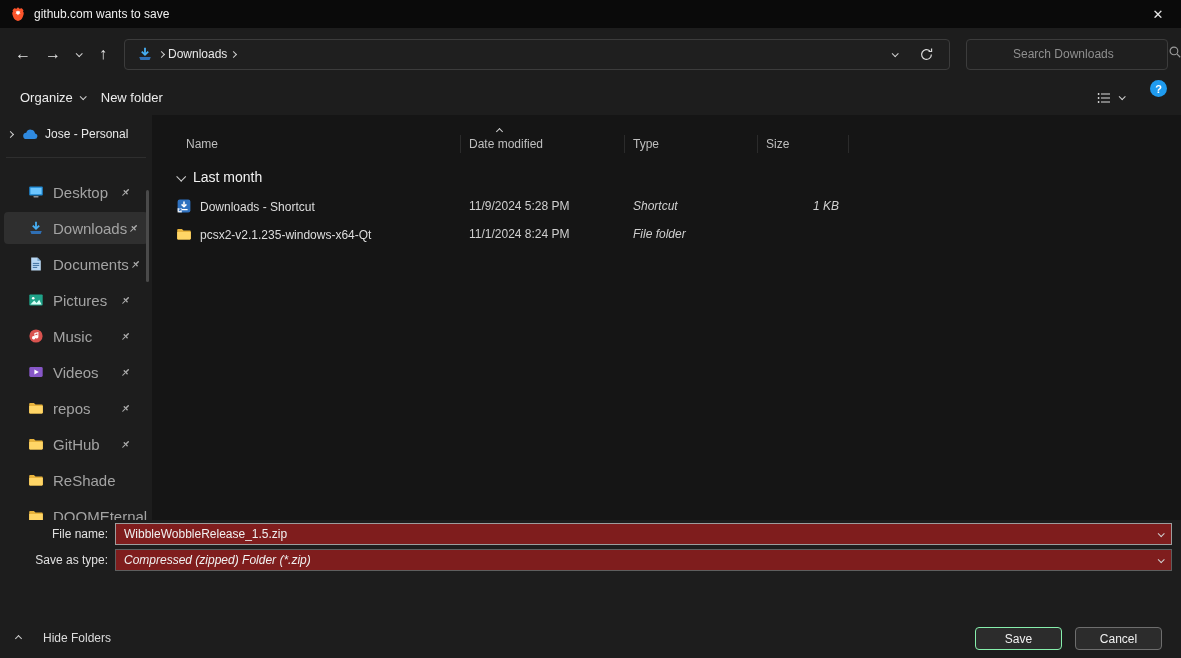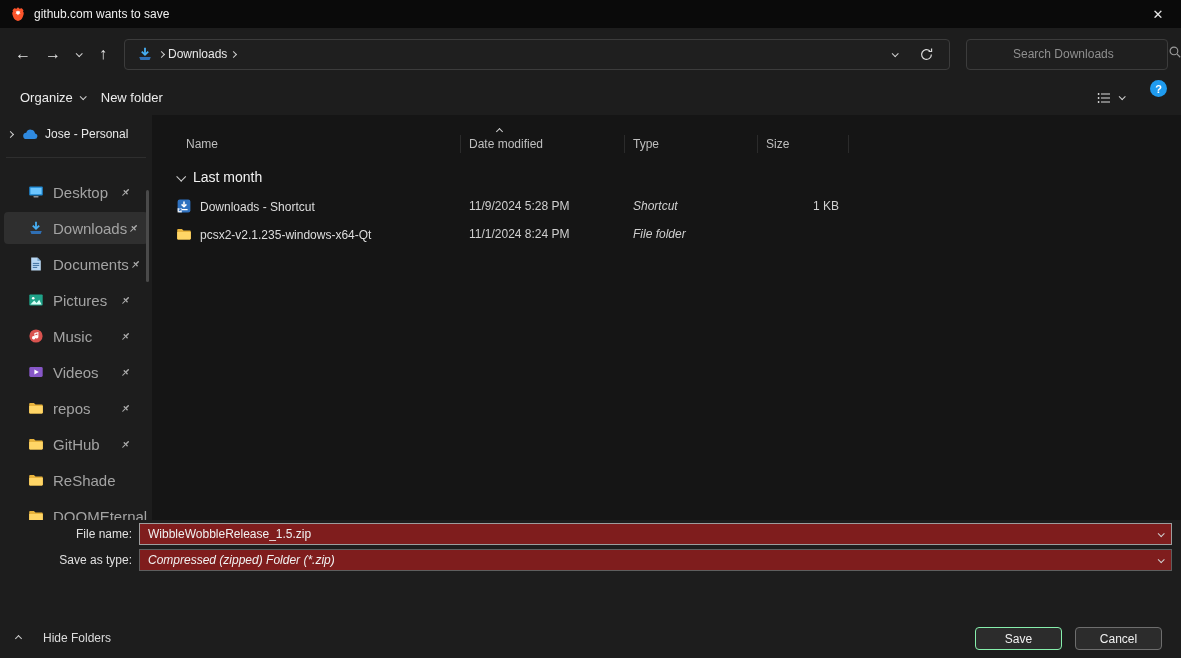--- a/index.html
+++ b/index.html
@@ -63,26 +63,26 @@
   .colh.type { width:var(--w-type); padding-left:8px; }
   .colh.size { width:var(--w-size); padding-left:8px; }
   .sort-caret { position:absolute; top:-6px; left:36px; }
   .group-row { display:flex; align-items:center; gap:9px; height:30px; margin-top:6px; font-size:14px; color:#f2f2f2; padding-left:11px; }
   .file-row { display:flex; align-items:center; height:28px; font-size:12px; color:#dedede; }
   .file-row .c-name { width:var(--w-name); display:flex; align-items:flex-end; padding-left:10px; }
   .file-row .icon { width:16px; height:16px; display:inline-flex; }
   .file-row .t { margin-left:8px; white-space:nowrap; }
   .file-row .c-date { width:var(--w-date); padding-left:8px; color:#cfcfcf; }
   .file-row .c-type { width:var(--w-type); padding-left:8px; color:#cfcfcf;font-style:italic; }
-  .file-row .c-size { width:var(--w-size); padding-right:10px; text-align:right; color:#cfcfcf; }
+  .file-row .c-size { width:var(--w-size); padding-right:10px; text-align:right; color:#cfcfcf;font-style:italic; }
 
   
   .fields { flex:0 0 54px; padding-top:3px; }
   .frow { display:flex; align-items:center; height:22px; margin-bottom:4px; padding-right:9px; }
-  .frow label { width:115px; text-align:right; padding-right:7px; font-size:12px; color:#e0e0e0; flex:0 0 115px;margin-left:24px; }
+  .frow label { width:115px; text-align:right; padding-right:7px; font-size:12px; color:#e0e0e0; flex:0 0 115px; }
   .combo { flex:1; height:22px; display:flex; align-items:center; background:#7f1d1d; padding:0 8px; font-size:12px; color:#f0f0f0; }
   .combo.focused { border:1px solid #9d9d9d; }
   .combo.plain { border:1px solid #5e5e5e;font-style:italic; }
   .combo input { flex:1; background:transparent; border:none; outline:none; color:#f0f0f0; font-size:12px; font-family:inherit; }
   .combo .chev { margin-left:8px; }
 
   
   .footer { flex:1; display:flex; align-items:flex-end; padding:0 19px 8px 16px; }
   .hidefolders { background:transparent; border:none; color:#dcdcdc; font-size:12px; font-family:inherit; display:inline-flex; align-items:center; gap:22px; margin-bottom:5px; }
   .footer .flex { flex:1; }

